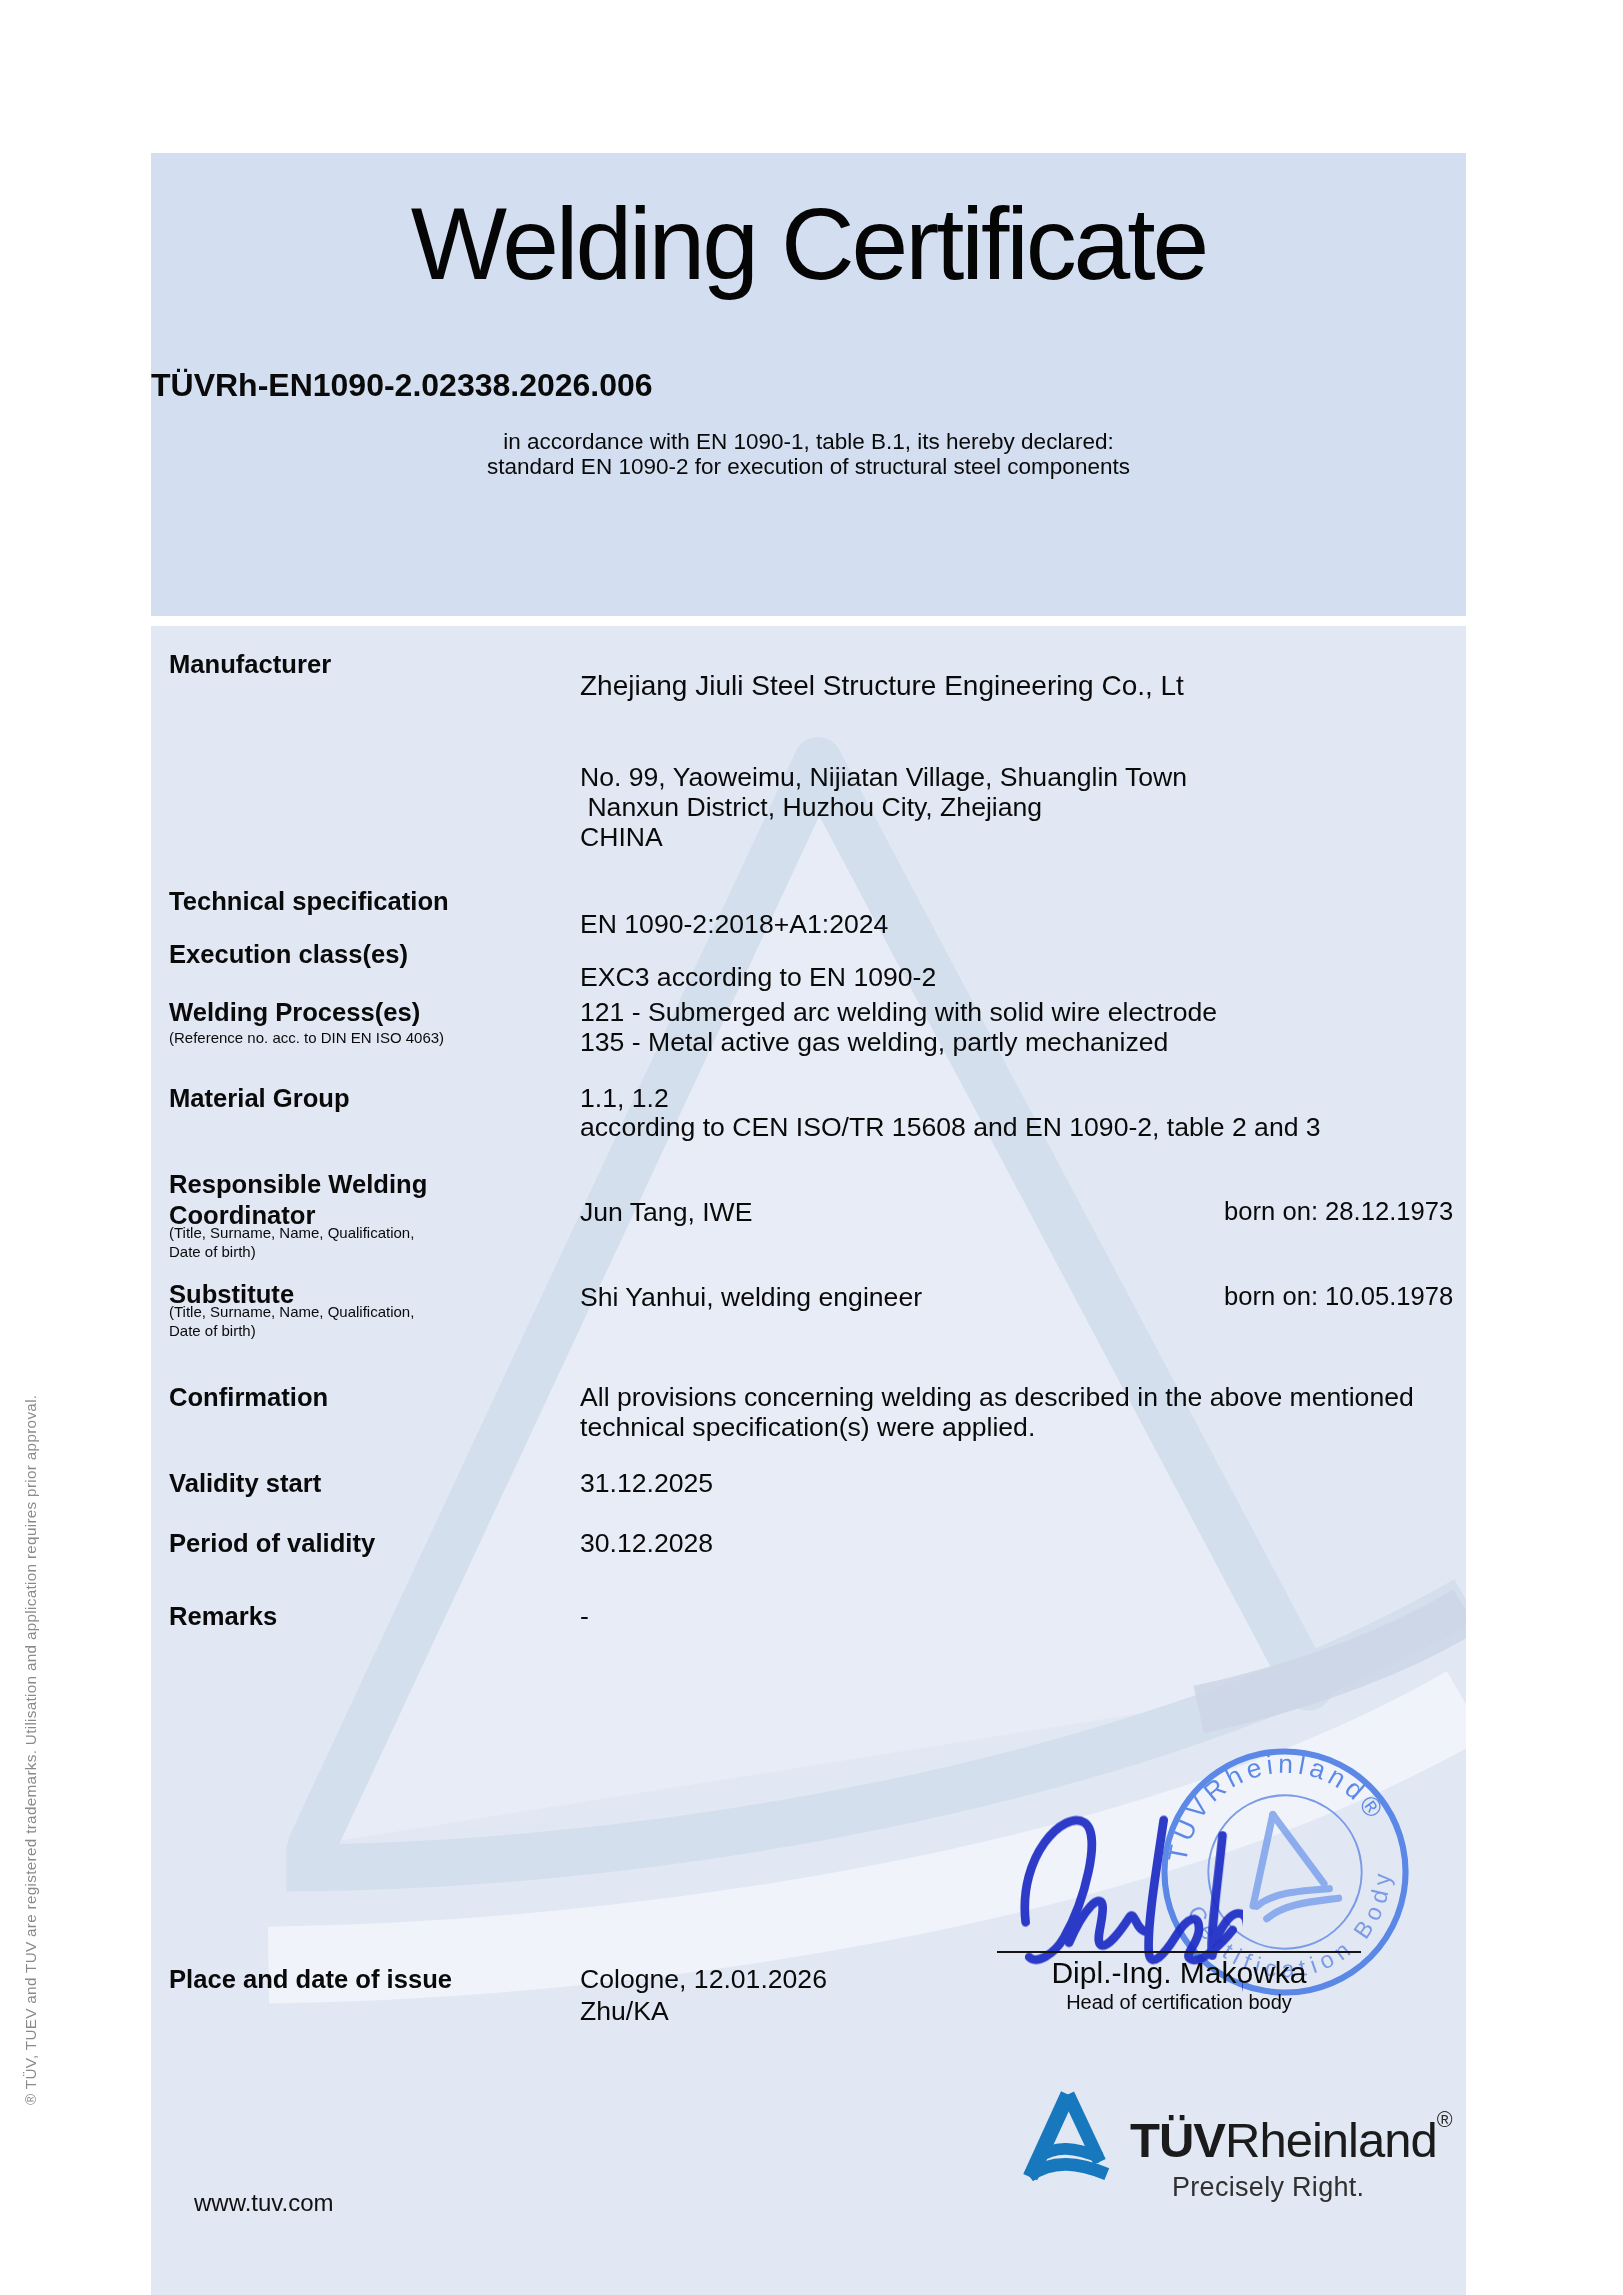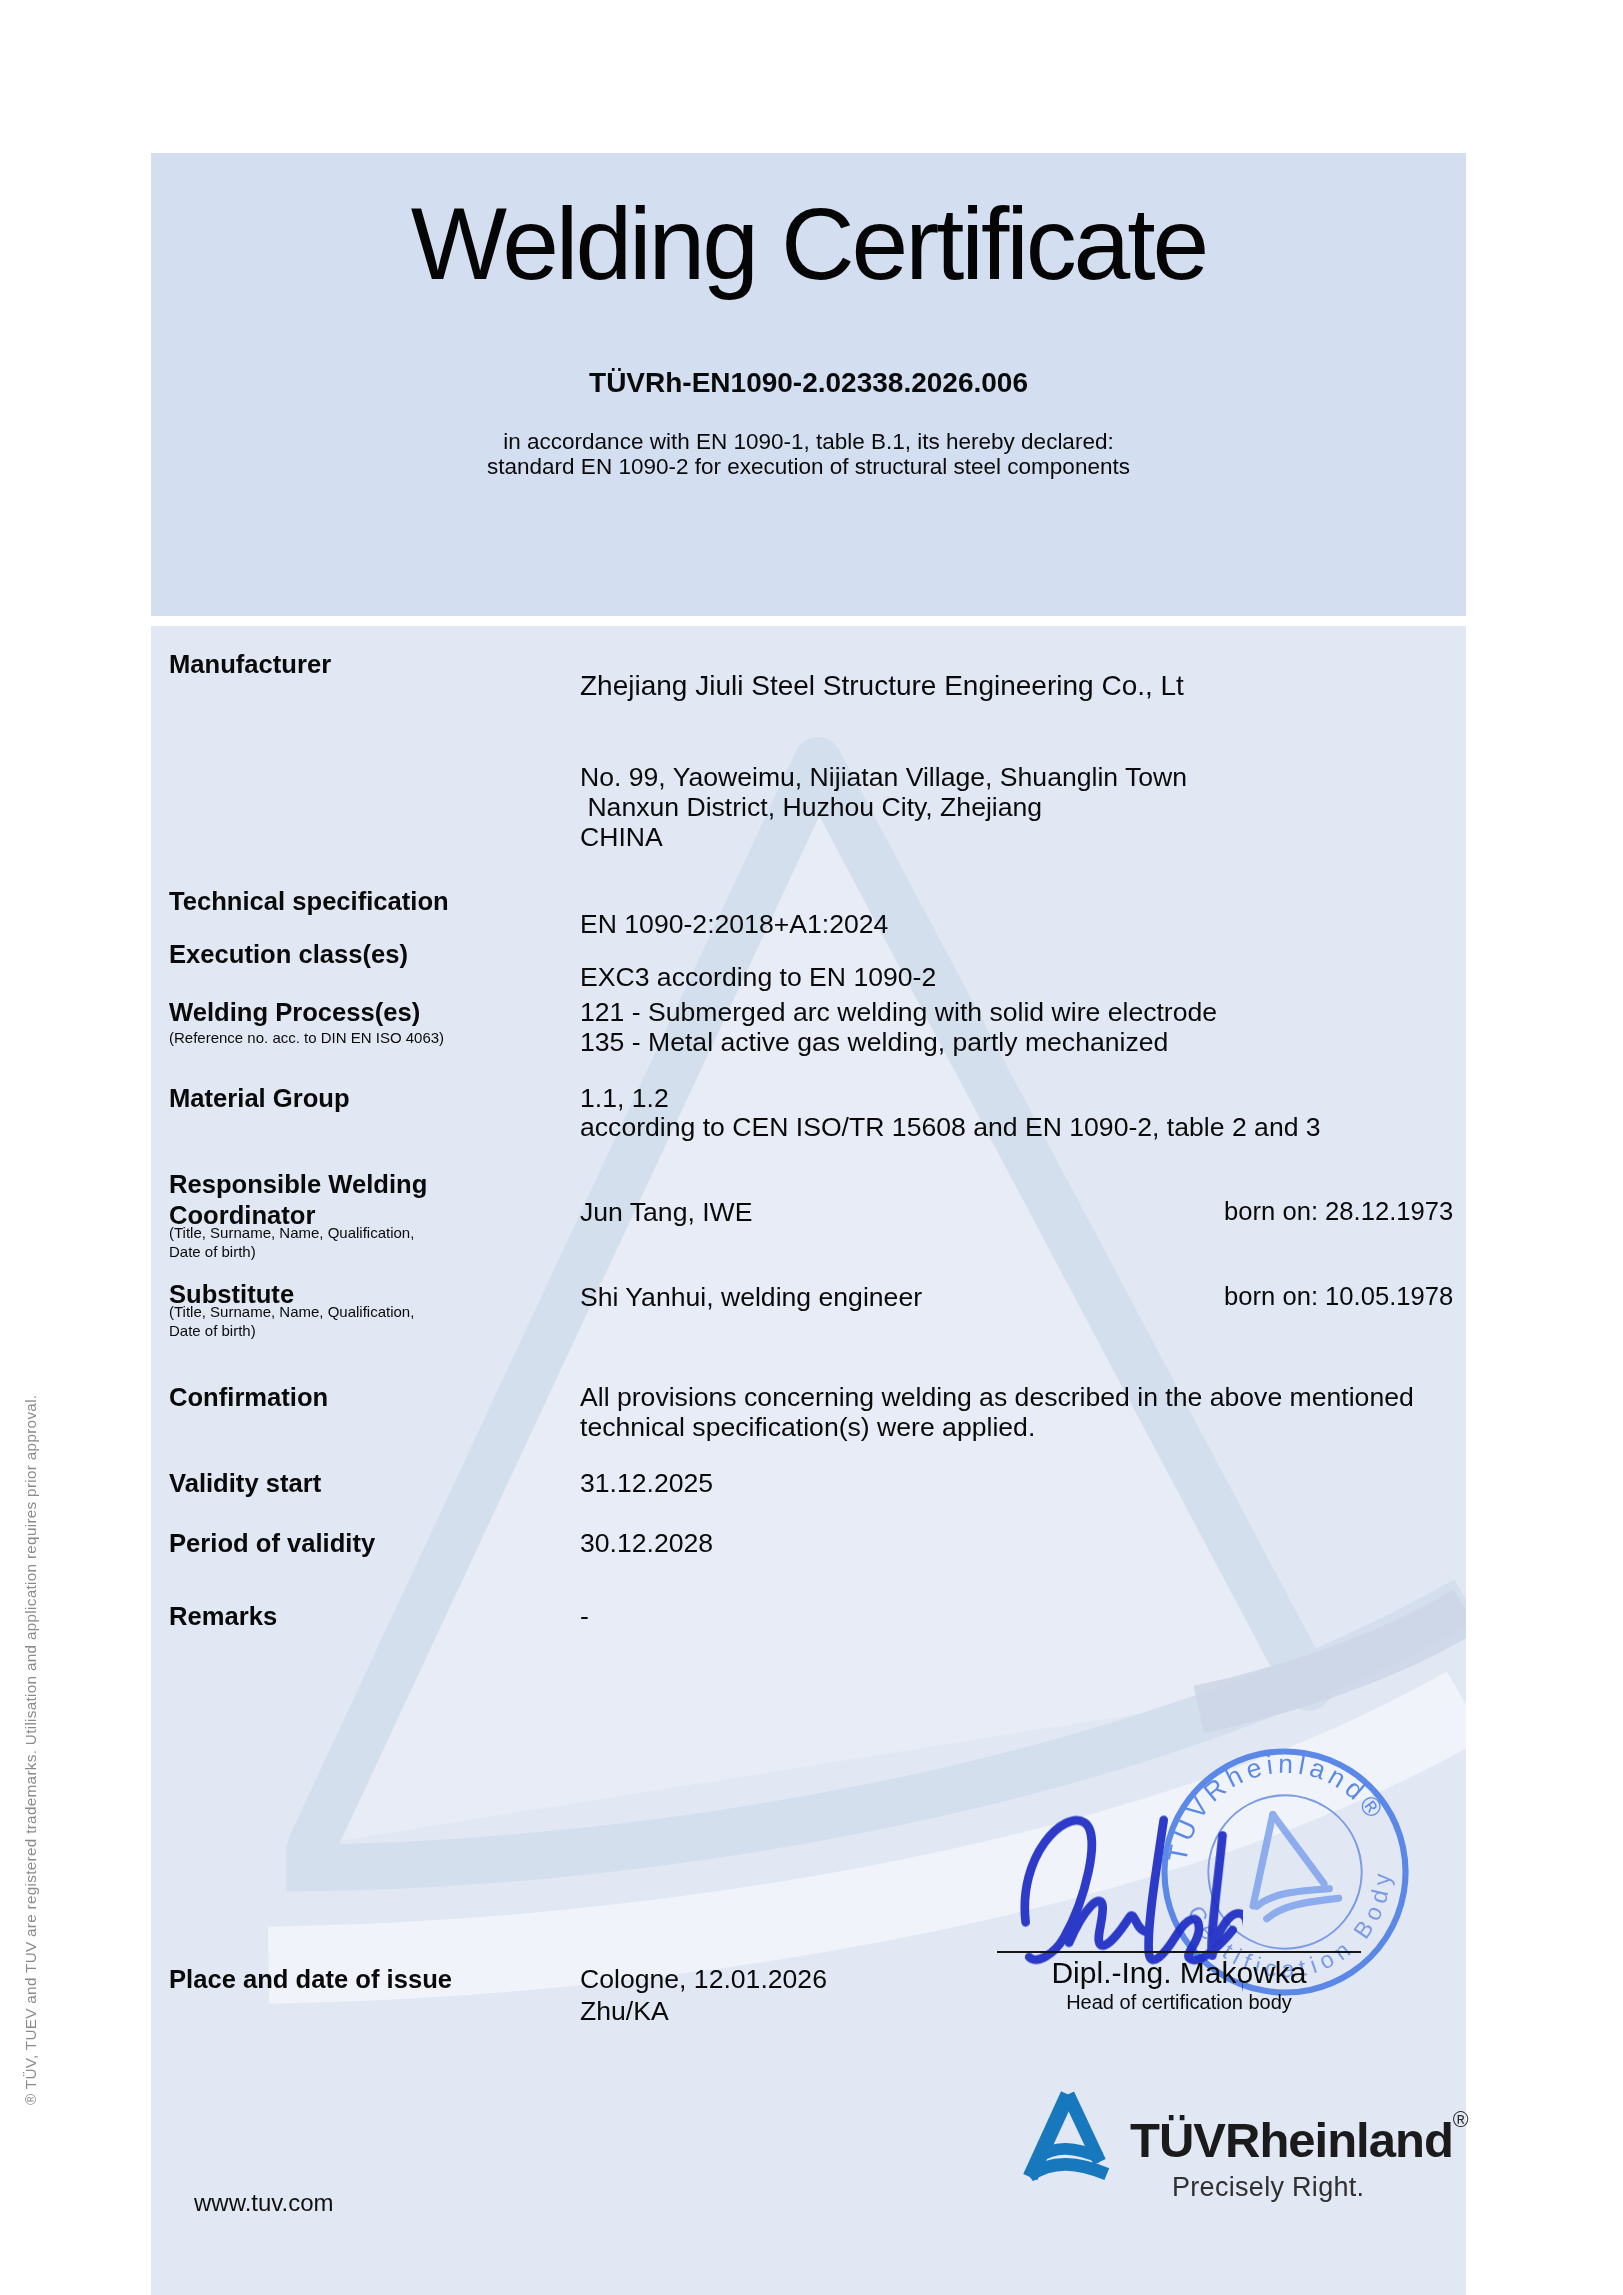--- a/index.html
+++ b/index.html
@@ -12,22 +12,22 @@
   .side-note {
     position:absolute; left:21.5px; top:2105px;
     transform:rotate(-90deg); transform-origin:0 0;
     font-size:15.3px; color:#8a8a8a; white-space:nowrap; letter-spacing:0.3px;
   }
 
   
   .header-block { position:absolute; left:151px; top:153px; width:1315px; height:463px; background:#d3dff0; }
   .doc-title { position:absolute; left:0; top:40px; width:100%; text-align:center;
     font-size:102px; font-weight:400; letter-spacing:-3.1px; line-height:1; color:#050505; }
-  .cert-no { position:absolute; left:0; top:214px; width:100%; text-align:center;
-    font-size:28px; font-weight:700; }
+  .cert-no { position:absolute; left:0; top:214px; width:100%; 
+    font-size:32px; font-weight:700; }
   .declaration { position:absolute; left:0; top:276px; width:100%; text-align:center;
     font-size:22.5px; line-height:25px; }
 
   
   .body-block { position:absolute; left:151px; top:626px; width:1315px; height:1808px; background:#e1e8f4; overflow:hidden; }
   .watermark { position:absolute; left:0; top:0; width:1315px; height:1398px; }
 
   .lbl { position:absolute; left:18px; font-size:25.6px; font-weight:700; line-height:31px; white-space:nowrap; }
   .sublbl { position:absolute; left:18px; font-size:15px; font-weight:400; line-height:18.4px; white-space:nowrap; }
   .val { position:absolute; left:429px; font-size:26.6px; font-weight:400; line-height:30px; white-space:nowrap; }
@@ -40,21 +40,21 @@
   .sig-name { position:absolute; left:997px; top:1956px; width:364px; text-align:center; font-size:30px; }
   .sig-role { position:absolute; left:997px; top:1991px; width:364px; text-align:center; font-size:20px; }
   .sig-svg  { position:absolute; left:844px; top:1774px; }
   .stamp-svg{ position:absolute; left:1142px; top:1729px; opacity:.92; }
 
   
   .website { position:absolute; left:194px; top:2189px; font-size:24px; color:#111; text-decoration:none; }
   .logo-tri { position:absolute; left:1019px; top:2086px; }
   .logo-text { position:absolute; left:1130px; top:2110px; font-size:49px; line-height:1; white-space:nowrap; color:#1b1b1b; }
   .logo-text .b { font-weight:700; letter-spacing:-1px; }
-  .logo-text .r { font-weight:700; letter-spacing:-1px;text-align:right; }
+  .logo-text .r { font-weight:400; letter-spacing:-1px;text-align:right; }
   .logo-text .reg { font-size:21.5px; vertical-align:30px; font-weight:400; color:#2a2a2a; }
   .tagline { position:absolute; left:1133px; top:2172px; font-size:27px; color:#303030; letter-spacing:0.3px;margin-left:39px; }
 </style>
 </head>
 <body>
 
 <div class="page">
 
   <div class="side-note">®  TÜV, TUEV and TUV are registered trademarks. Utilisation and application requires prior approval.</div>
 

